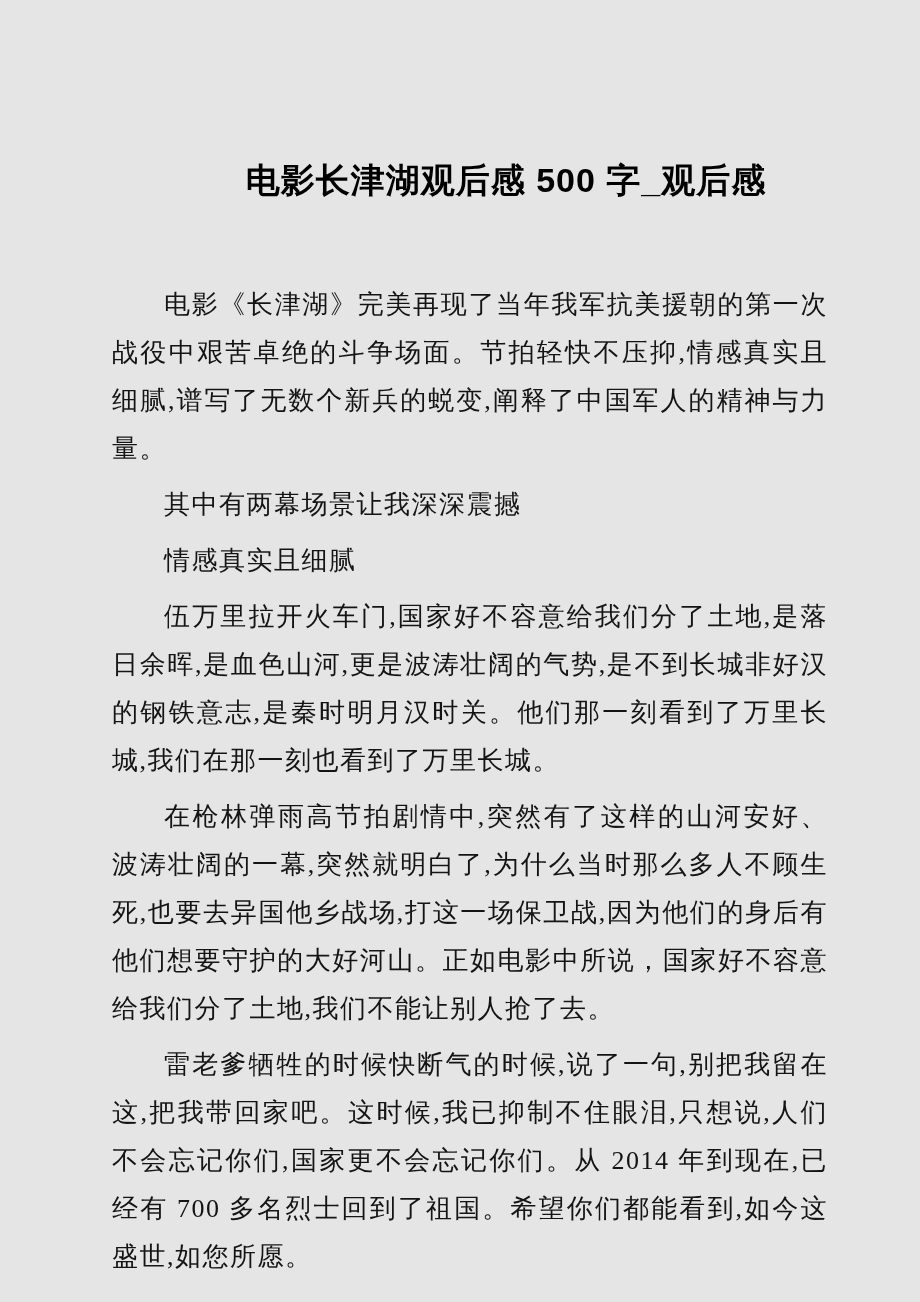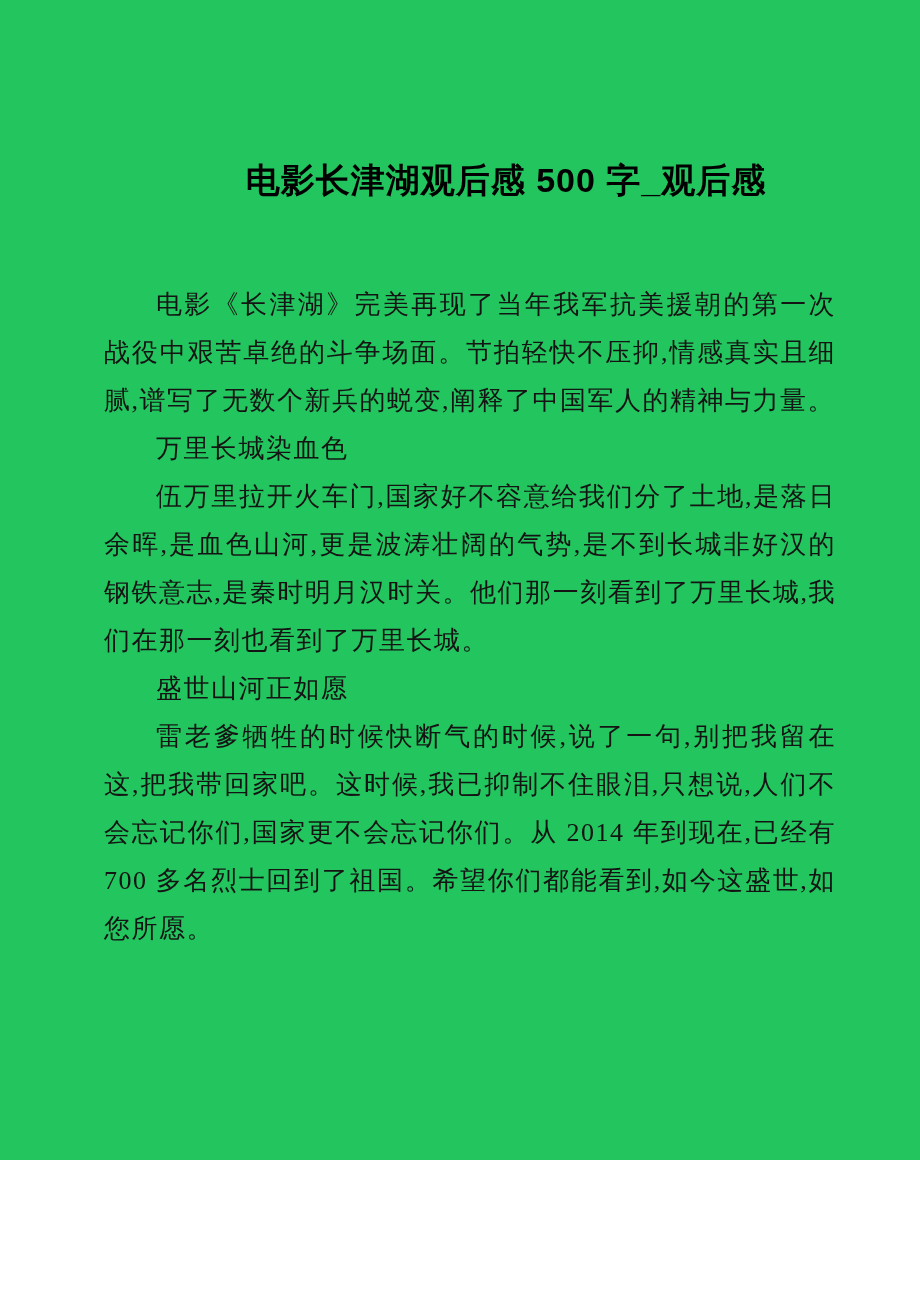--- a/index.html
+++ b/index.html
@@ -3,22 +3,22 @@
 <meta charset="utf-8">
 <style>
   html, body {
     margin: 0;
     padding: 0;
     background: #ffffff;
   }
   .page {
     position: relative;
     width: 920px;
-    height: 1160px;
-    background: #22c55e;
+    height: 1302px;
+    background: #e5e5e5;
     box-sizing: border-box;
     padding-top: 160px;
     overflow: hidden;
   }
   .doc-title {
     margin: 0;
     padding-left: 92px;           
     text-align: center;
     font-family: "Liberation Sans", sans-serif;
     font-weight: 700;
@@ -32,32 +32,33 @@
     margin: 80px 0 0 104px;
     width: 732px;
     font-family: "Liberation Serif", serif;
     font-size: 26px;
     line-height: 48px;
     letter-spacing: 1.5px;
     color: #141414;
     text-align: justify;
   }
   .doc-body p {
-    margin: 0;
+    margin: 8px;
     text-indent: 2em;             
   }
 </style>
 </head>
 <body>
 
 <div class="page">
 
   <h1 class="doc-title">电影长津湖观后感 500 字_观后感</h1>
 
   <div class="doc-body">
     <p>电影《长津湖》完美再现了当年我军抗美援朝的第一次战役中艰苦卓绝的斗争场面。节拍轻快不压抑,情感真实且细腻,谱写了无数个新兵的蜕变,阐释了中国军人的精神与力量。</p>
-    <p>万里长城染血色</p>
+    <p>其中有两幕场景让我深深震撼</p>
+    <p>情感真实且细腻</p>
     <p>伍万里拉开火车门,国家好不容意给我们分了土地,是落日余晖,是血色山河,更是波涛壮阔的气势,是不到长城非好汉的钢铁意志,是秦时明月汉时关。他们那一刻看到了万里长城,我们在那一刻也看到了万里长城。</p>
-    <p>盛世山河正如愿</p>
+    <p>在枪林弹雨高节拍剧情中,突然有了这样的山河安好、波涛壮阔的一幕,突然就明白了,为什么当时那么多人不顾生死,也要去异国他乡战场,打这一场保卫战,因为他们的身后有他们想要守护的大好河山。正如电影中所说，国家好不容意给我们分了土地,我们不能让别人抢了去。</p>
     <p>雷老爹牺牲的时候快断气的时候,说了一句,别把我留在这,把我带回家吧。这时候,我已抑制不住眼泪,只想说,人们不会忘记你们,国家更不会忘记你们。从 2014 年到现在,已经有 700 多名烈士回到了祖国。希望你们都能看到,如今这盛世,如您所愿。</p>
   </div>
 
 </div>
 
 </body></html>

